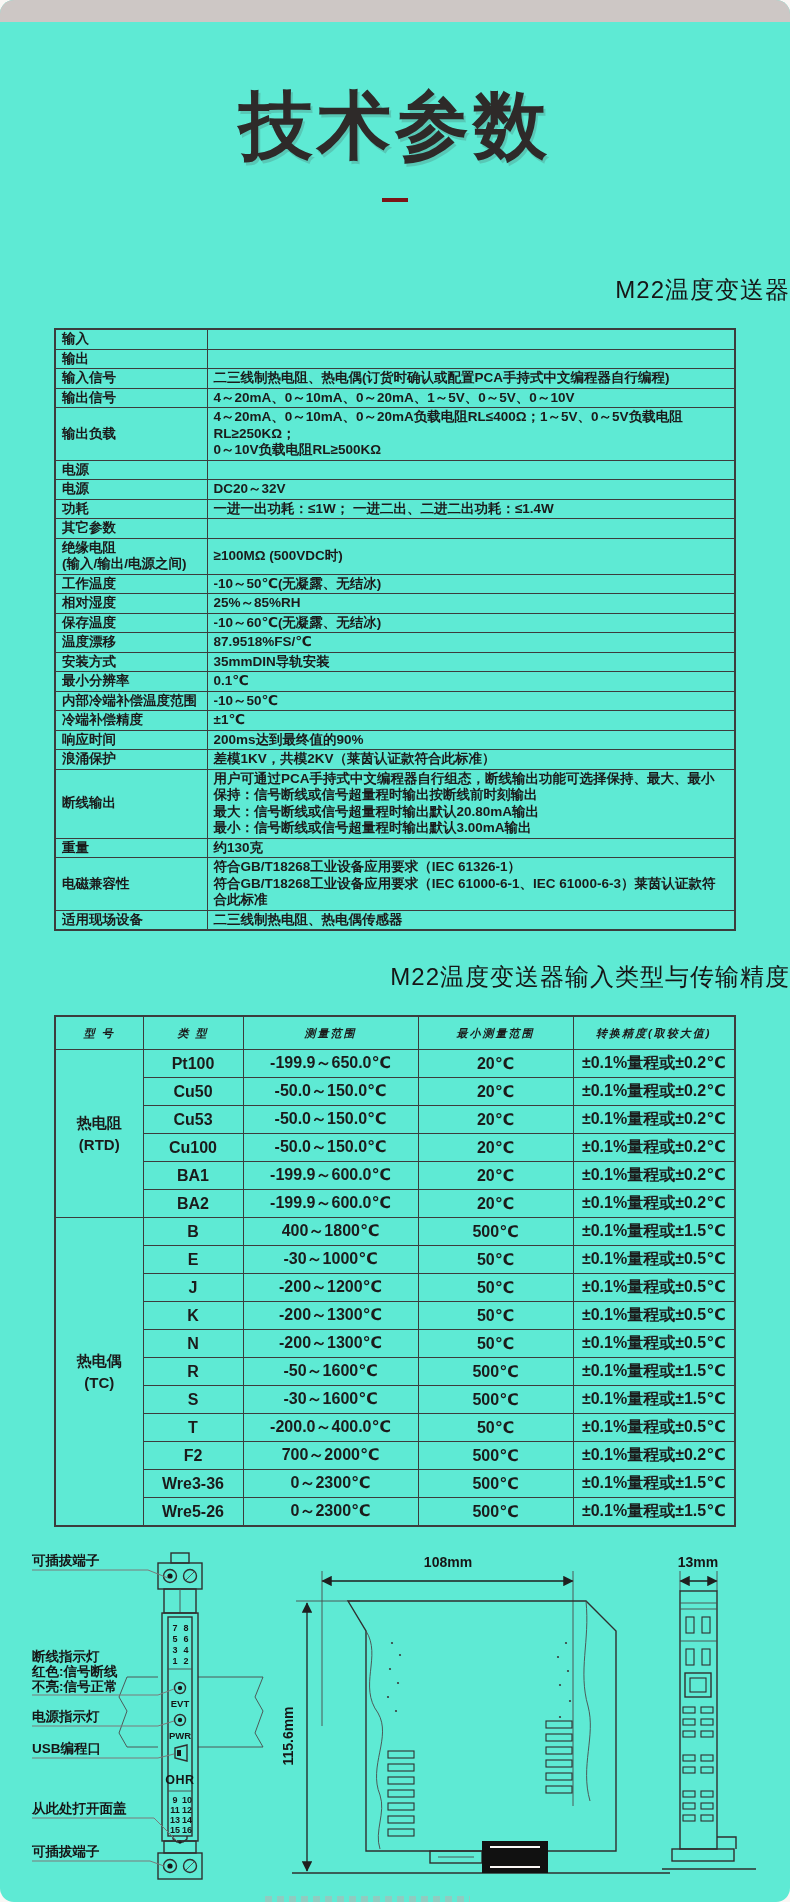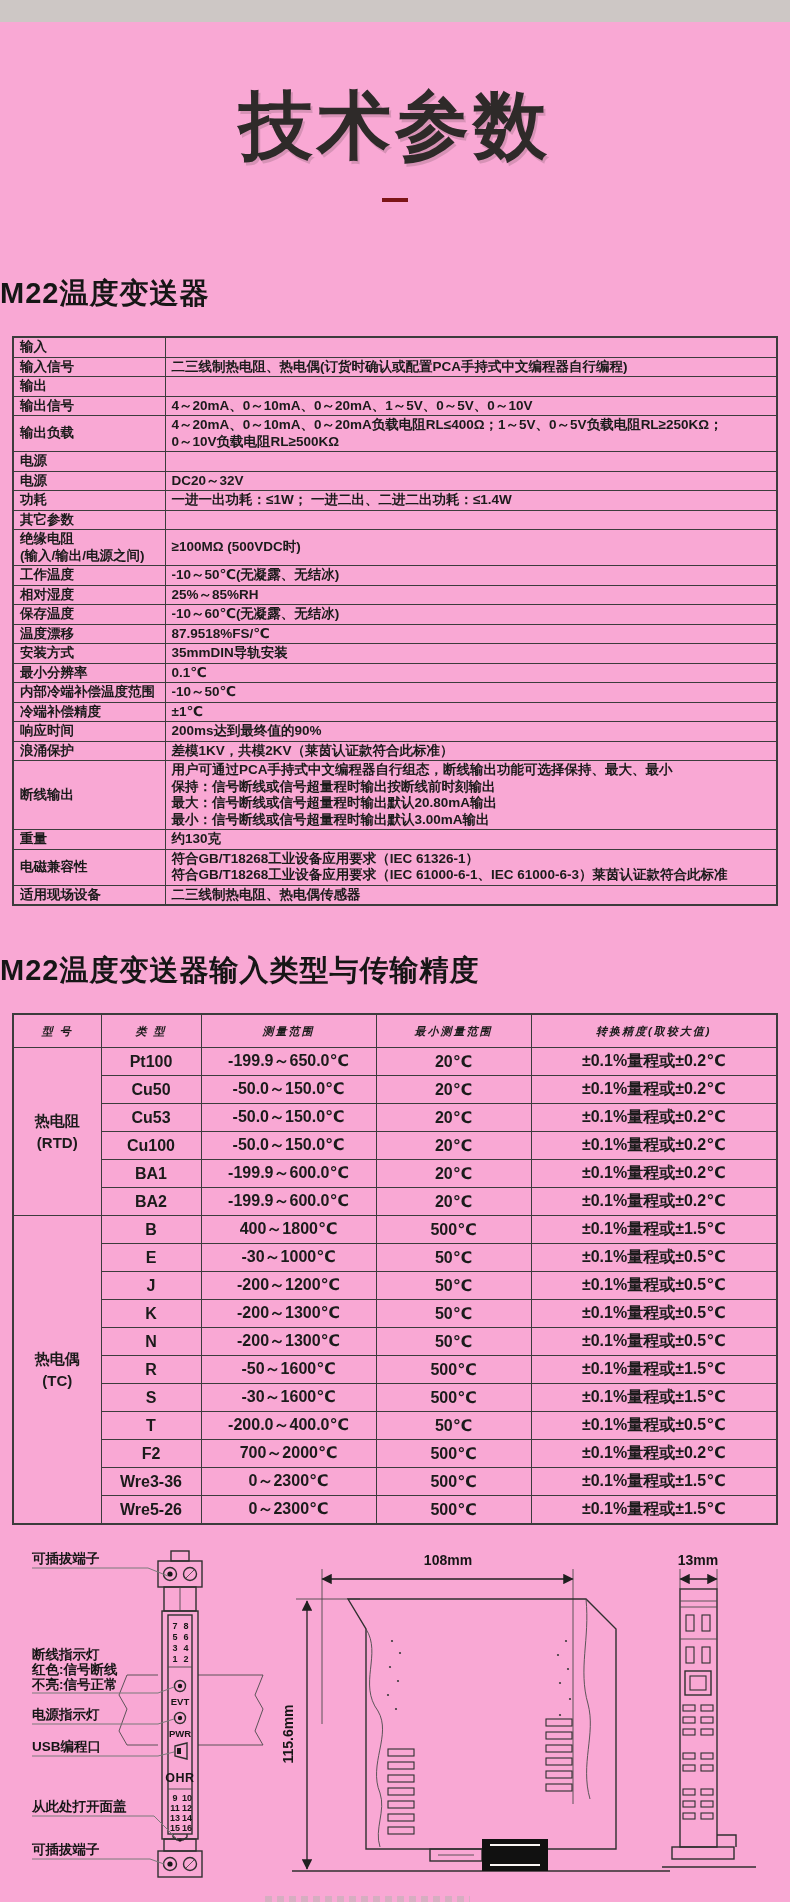--- a/index.html
+++ b/index.html
@@ -1,25 +1,25 @@
 <!DOCTYPE html>
 <html><head>
 <meta charset="utf-8">
 <style>
   html,body{margin:0;padding:0;}
   body{width:790px;font-family:"Liberation Sans","DejaVu Sans",sans-serif;background:#faf7f5;}
-  .page{position:relative;width:790px;height:1902px;overflow:hidden;background:#f9a8d4;color:#1c1c1c;}
+  .page{position:relative;width:790px;height:1902px;overflow:hidden;background:#5eead4;color:#1c1c1c;border-radius:14px;}
   .top-band{height:22px;background:#cdc7c5;}
   .main-title{margin:56px 0 0;text-align:center;font-size:74px;line-height:1.3;font-weight:900;
     color:#2e2a29;letter-spacing:4px;text-shadow:2px 3px 0 rgba(60,50,48,0.18);}
   .title-dash{width:26px;height:4px;background:#7c1416;margin:24px auto 0;}
-  .sec-title{margin:72px 0 0;text-align:left;font-size:29px;font-weight:bold;color:#161616;letter-spacing:1px;}
-  .sec-title.second{margin-top:45px;}
-
-  table{width:766px;margin:22px auto 0;border-collapse:collapse;table-layout:fixed;color:#1b1b1b;}
+  .sec-title{margin:72px 0 0;text-align:right;font-size:24px;font-weight:normal;color:#161616;letter-spacing:1px;}
+  .sec-title.second{margin-top:30px;}
+
+  table{width:682px;margin:22px auto 0;border-collapse:collapse;table-layout:fixed;color:#1b1b1b;}
   .spec-table{font-size:13.5px;line-height:16.5px;border:2px solid #3c3c3c;}
   .spec-table td{border:1.5px solid #3c3c3c;padding:1px 6px;vertical-align:middle;white-space:pre-line;font-weight:600;}
   .spec-table td.label{width:150px;}
   .spec-table td.section{font-weight:800;}
 
   .type-table{font-size:16px;border:2px solid #3c3c3c;text-align:center;}
   .type-table th{border:1.5px solid #3c3c3c;height:30px;font-size:11px;font-weight:800;letter-spacing:2px;font-style:italic;}
   .type-table td{border:1.5px solid #3c3c3c;height:25px;font-weight:600;white-space:pre-line;}
   .type-table td.group{font-size:15px;font-weight:600;line-height:22px;}
 
@@ -54,26 +54,26 @@
     <colgroup>
         <col style="width:152px">
         <col>
       </colgroup>
     <tbody id="spec-body">
         <tr>
           <td class="label section">输入</td>
           <td class="value"></td>
         </tr>
         <tr>
+          <td class="label section">输出</td>
+          <td class="value"></td>
+        </tr>
+        <tr>
           <td class="label">输入信号</td>
           <td class="value">二三线制热电阻、热电偶(订货时确认或配置PCA手持式中文编程器自行编程)</td>
-        </tr>
-        <tr>
-          <td class="label section">输出</td>
-          <td class="value"></td>
         </tr>
         <tr>
           <td class="label">输出信号</td>
           <td class="value">4～20mA、0～10mA、0～20mA、1～5V、0～5V、0～10V</td>
         </tr>
         <tr>
           <td class="label">输出负载</td>
           <td class="value">4～20mA、0～10mA、0～20mA负载电阻RL≤400Ω；1～5V、0～5V负载电阻RL≥250KΩ；
 0～10V负载电阻RL≥500KΩ</td>
         </tr>

